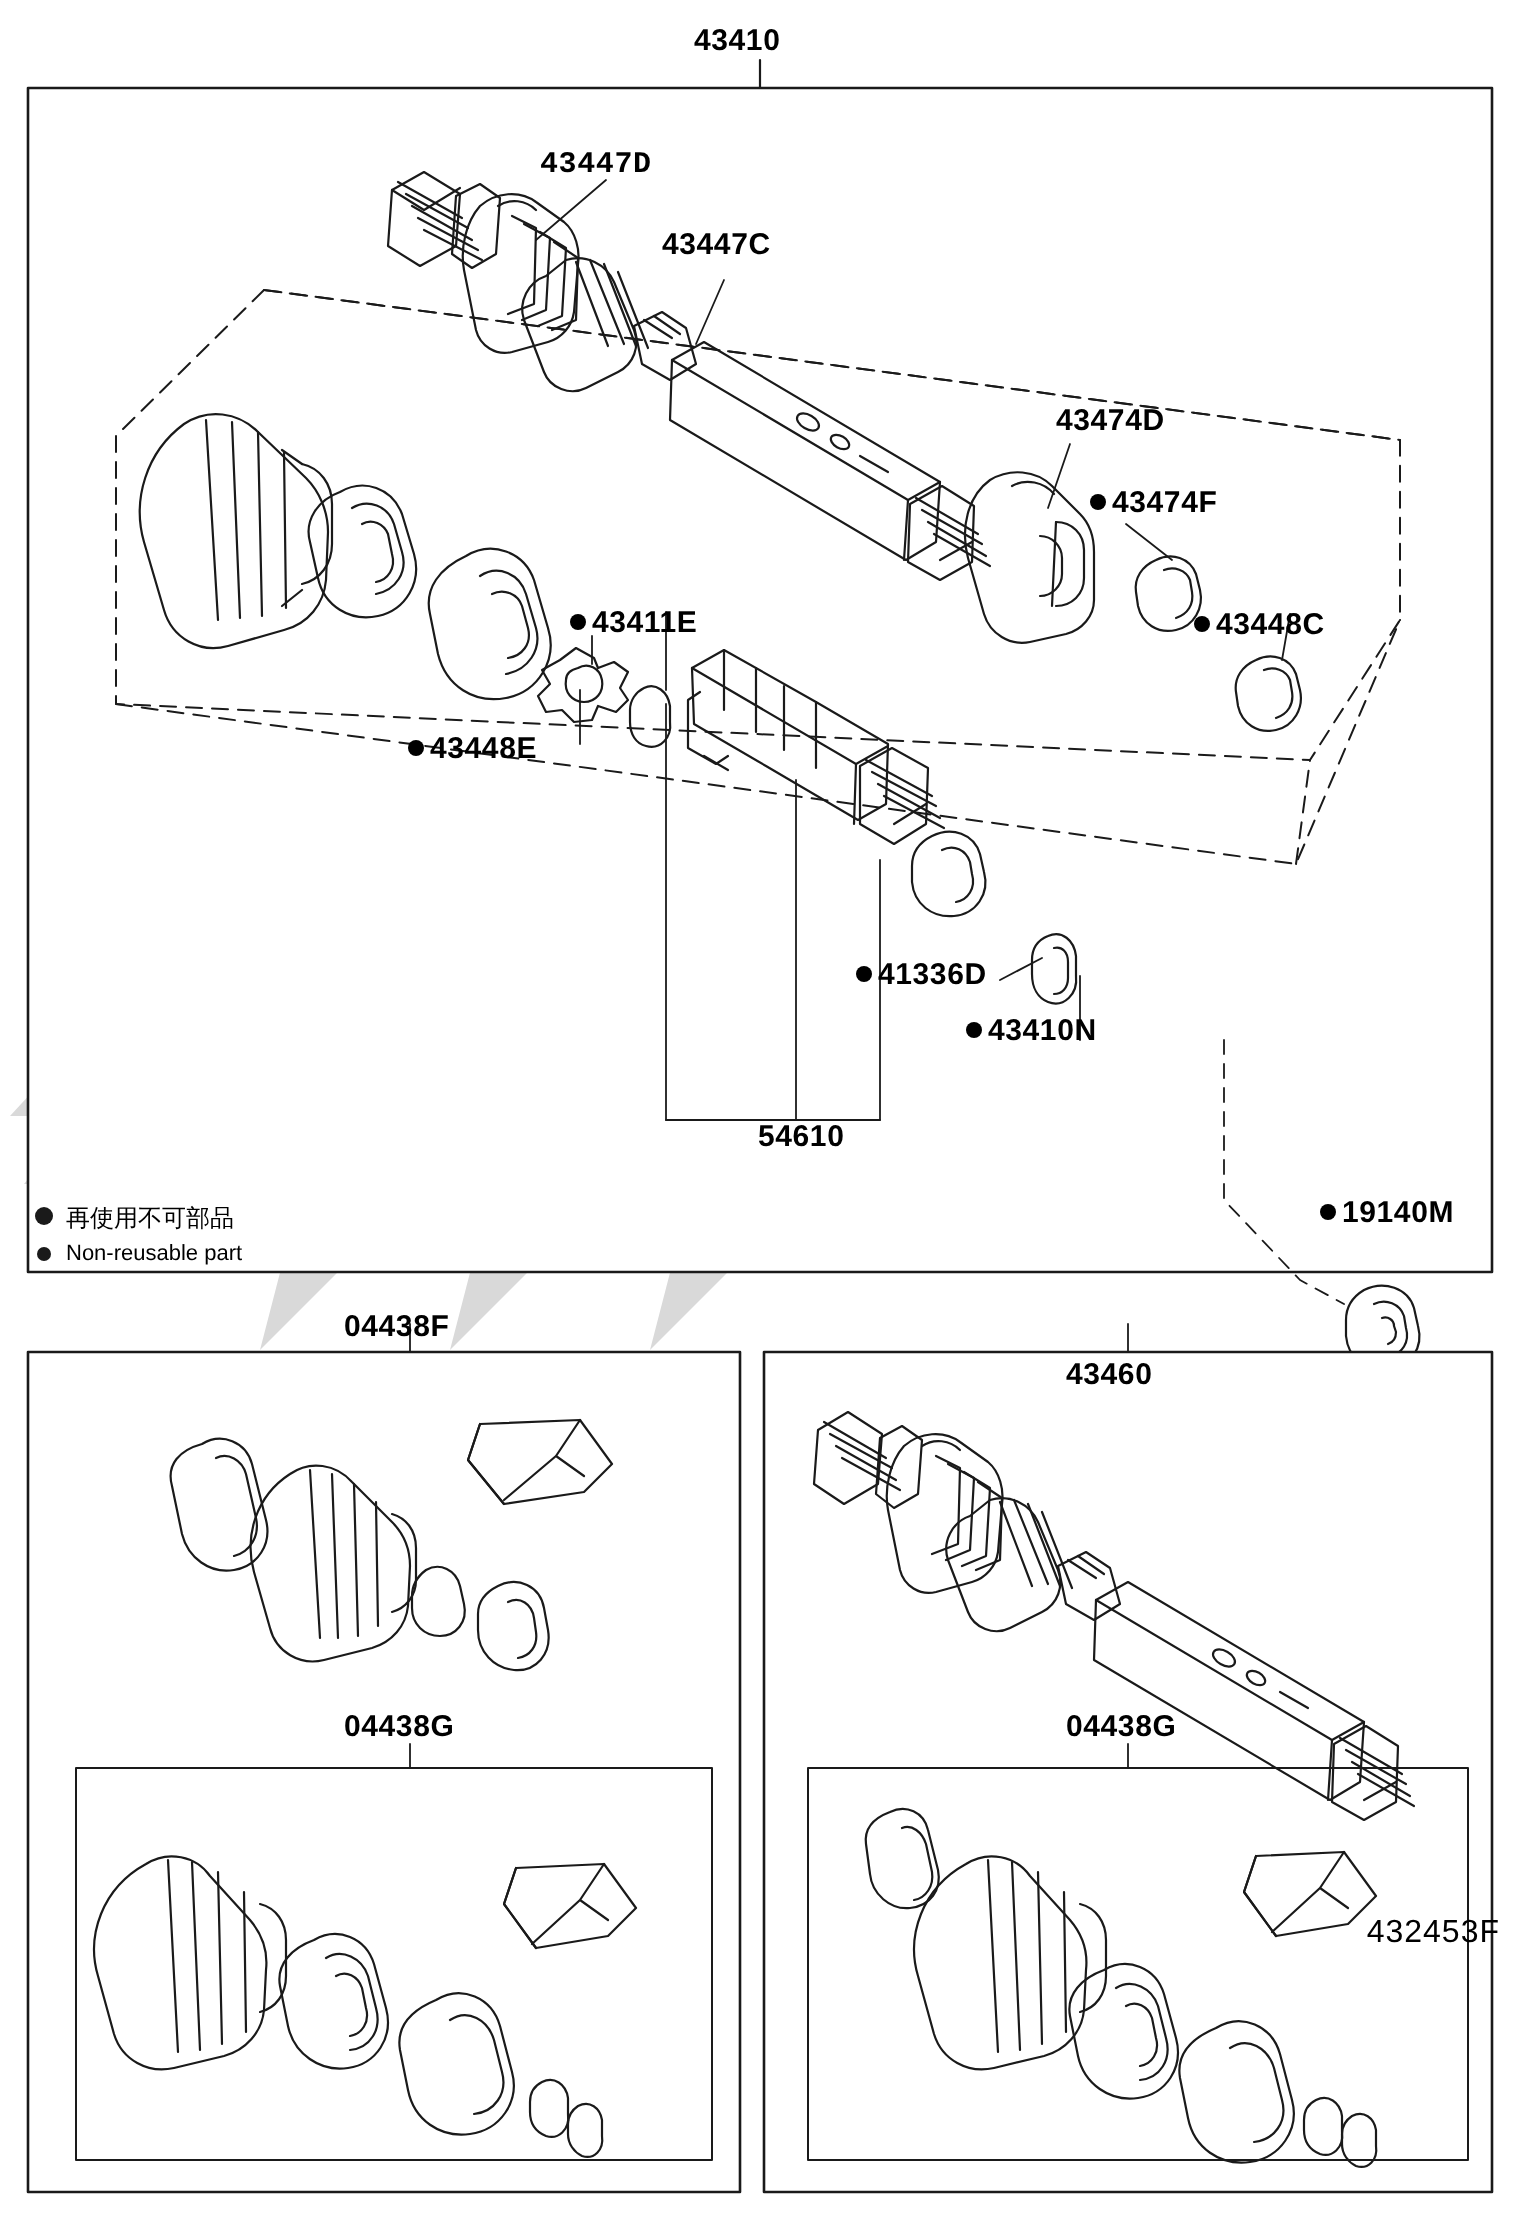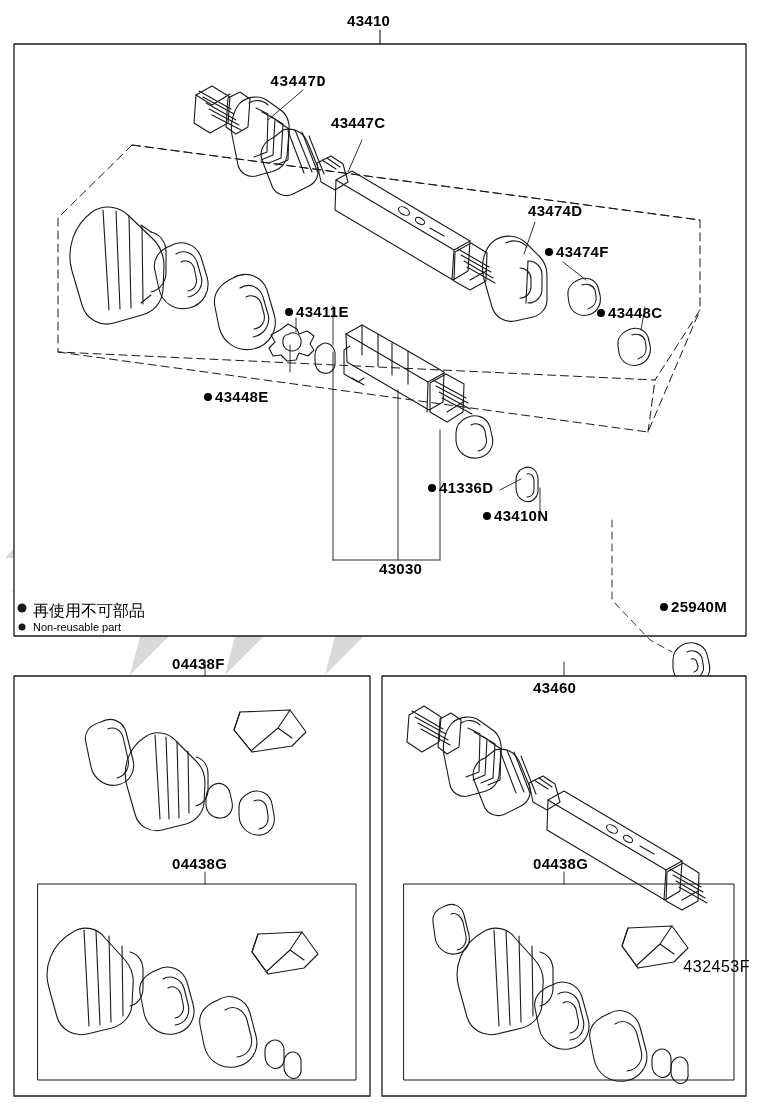--- a/index.html
+++ b/index.html
@@ -21,21 +21,21 @@
   .label {
     position: absolute;
     font-size: 15px;
     font-weight: bold;
     letter-spacing: 0.3px;
     white-space: nowrap;
     color: #000;
   }
   .legend-jp {
     position: absolute;
-    font-size: 16px;
+    font-size: 12px;
     white-space: nowrap;
   }
   .legend-en {
     position: absolute;
     font-size: 11px;
     white-space: nowrap;
   }
   .corner-code {
     position: absolute;
     right: 10px;
@@ -318,36 +318,36 @@
   </div>
 
   <div class="label" style="left:597px; top:284px;margin-top:20px;">
     <span class="bullet"></span><span>43448C</span>
   </div>
 
   <div class="label" style="left:285px; top:303px;">
     <span class="bullet"></span><span>43411E</span>
   </div>
 
-  <div class="label" style="left:204px; top:366px;margin-top:22px;">
+  <div class="label" style="left:204px; top:366px;">
     <span class="bullet"></span><span>43448E</span>
   </div>
 
   <div class="label" style="left:428px; top:479px;">
     <span class="bullet"></span><span>41336D</span>
   </div>
 
   <div class="label" style="left:483px; top:507px;">
     <span class="bullet"></span><span>43410N</span>
   </div>
 
-  <div class="label" style="left:379px; top:560px;">43030</div>
+  <div class="label" style="left:379px; top:560px;">54610</div>
 
   <div class="label" style="left:660px; top:598px;">
-    <span class="bullet"></span><span>25940M</span>
+    <span class="bullet"></span><span>19140M</span>
   </div>
 
   <div class="legend-jp" style="left:33px; top:601px;">再使用不可部品</div>
   <div class="legend-en" style="left:33px; top:621px;text-align:center;">Non-reusable part</div>
 
   <div class="label" style="left:172px; top:655px;text-align:right;">04438F</div>
   <div class="label" style="left:172px; top:855px;">04438G</div>
 
   <div class="label" style="left:533px; top:679px;">43460</div>
   <div class="label" style="left:533px; top:855px;">04438G</div>

